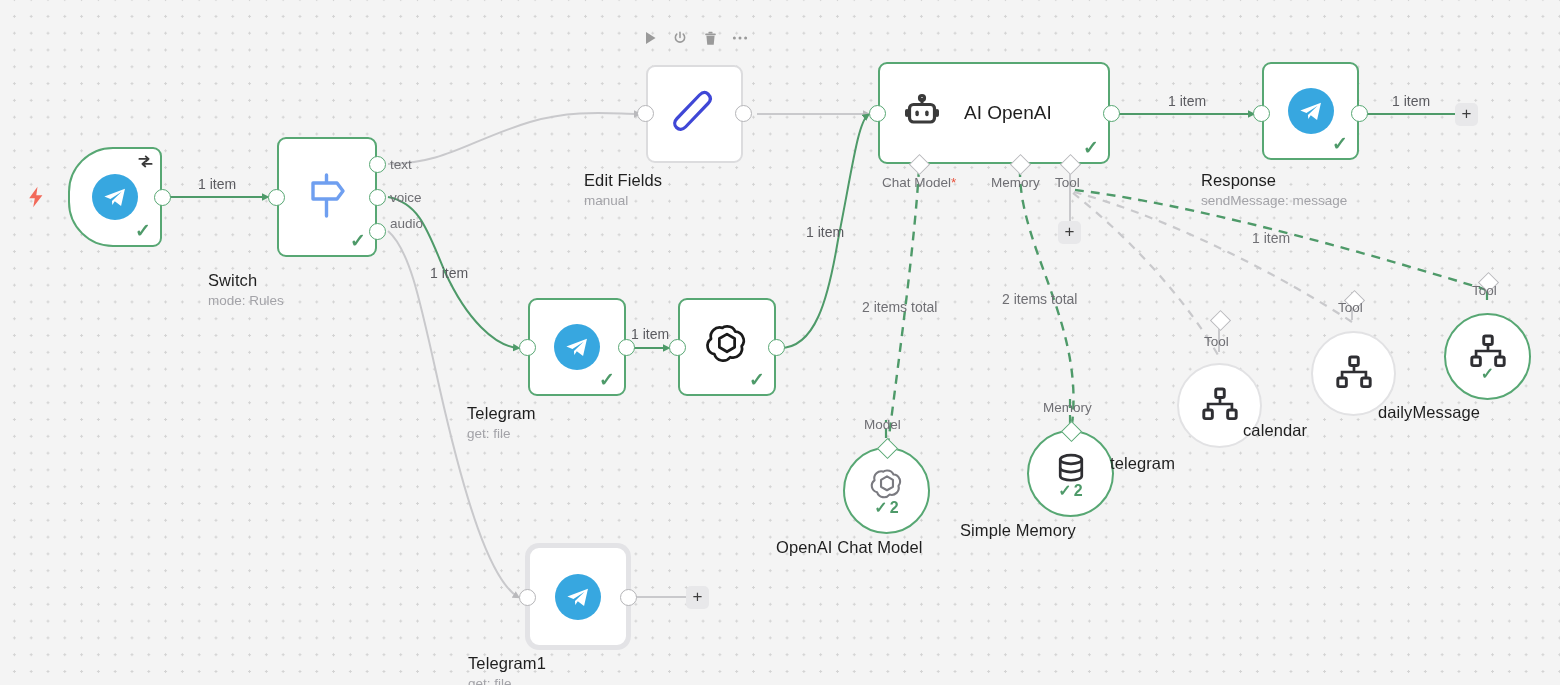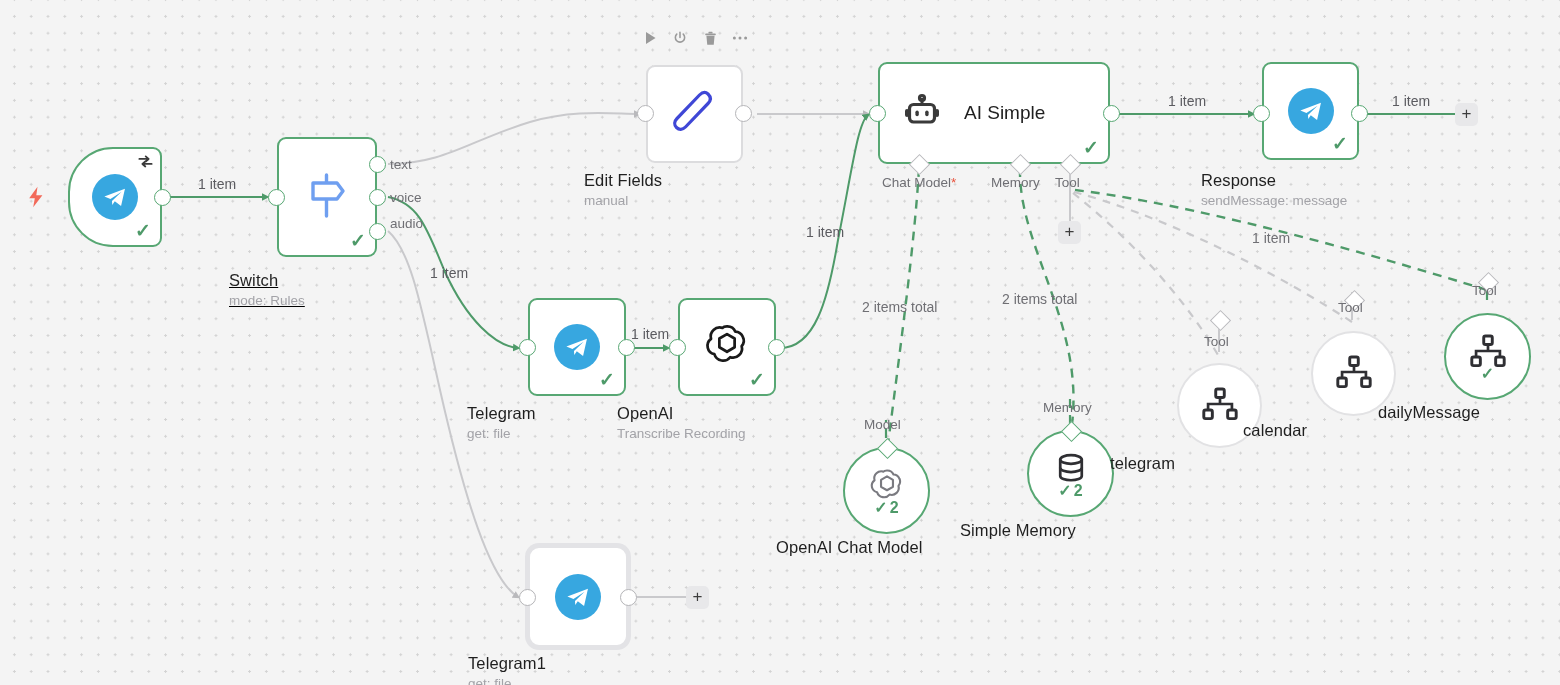--- a/index.html
+++ b/index.html
@@ -299,21 +299,21 @@
     </div>
     <div class="node-check">✓</div>
   </div>
   <div class="port green" style="left:268px; top:189px;"></div>
   <div class="port green" style="left:369px; top:156px;"></div>
   <div class="port green" style="left:369px; top:189px;"></div>
   <div class="port green" style="left:369px; top:223px;"></div>
   <div class="port-label" style="left:390px; top:157px;">text</div>
   <div class="port-label" style="left:390px; top:190px;">voice</div>
   <div class="port-label" style="left:390px; top:216px;">audio</div>
-  <div class="caption" style="left:229px; top:271px; width:220px;text-decoration:underline;">
+  <div class="caption" style="left:208px; top:271px; width:220px;">
     <div class="title">Switch</div>
     <div class="subtitle">mode: Rules</div>
   </div>
   <div class="edge-label" style="left:430px; top:265px;">1 item</div>
 
   <div class="node gray" style="left:646px; top:65px; width:97px; height:98px;">
     <div>
       <svg width="48" height="50" viewBox="0 0 48 50">
         <path d="M37,7 C40,10 40,13.5 37,16.5 L14.5,40 C11.5,43 8,43 5.5,40.5 C3,38 3,34.5 6,31.5 L28.5,8 C31.5,5 34.5,4.5 37,7 Z" stroke="#3f47d6" stroke-width="3.2" fill="none" stroke-linejoin="round"></path>
       </svg>
@@ -331,21 +331,21 @@
       <svg width="40" height="40" viewBox="0 0 40 40">
         <path d="M20,6 L20,10.5" stroke="#3a3a3a" stroke-width="3" stroke-linecap="round" fill="none"></path>
         <circle cx="20" cy="5" r="2.6" fill="none" stroke="#3a3a3a" stroke-width="3"></circle>
         <rect x="7.5" y="11.5" width="25" height="17.5" rx="4" fill="none" stroke="#3a3a3a" stroke-width="3.2"></rect>
         <rect x="3" y="16" width="4" height="8" rx="2" fill="#3a3a3a"></rect>
         <rect x="33" y="16" width="4" height="8" rx="2" fill="#3a3a3a"></rect>
         <rect x="13.4" y="17.6" width="3.4" height="5.6" rx="1.7" fill="#3a3a3a"></rect>
         <rect x="23.2" y="17.6" width="3.4" height="5.6" rx="1.7" fill="#3a3a3a"></rect>
       </svg>
     </div>
-    <div style="font-size:19px;color:#1f1f1f;margin-left:22px;">AI Simple</div>
+    <div style="font-size:19px;color:#1f1f1f;margin-left:22px;">AI OpenAI</div>
     <div class="node-check">✓</div>
   </div>
   <div class="port green" style="left:869px; top:105px;"></div>
   <div class="port green" style="left:1103px; top:105px;"></div>
 
   <div class="diamond" style="left:912px; top:157px;"></div>
   <div class="diamond" style="left:1013px; top:157px;"></div>
   <div class="diamond" style="left:1063px; top:157px;"></div>
 
   <div class="port-label" style="left:882px; top:175px;">
@@ -399,24 +399,20 @@
     <div>
       <svg width="46" height="46" viewBox="0 0 32 32">
         <path d="M16.3,3.1 c2.5,0 4.6,1.5 5.5,3.6 c2.3,0.1 4.3,1.5 5.2,3.6 c1.1,2.2 0.7,4.7-0.8,6.5 c0.6,2.2,0,4.6-1.7,6.2 c-1.7,1.7-4.1,2.2-6.3,1.5 c-1.4,1.8-3.7,2.7-6,2.3 c-2.4-0.4-4.3-2.1-5-4.4 c-2.3-0.5-4.1-2.2-4.6-4.5 c-0.5-2.3,0.4-4.7,2.3-6.1 c-0.6-2.2,0-4.6,1.7-6.2 c1.7-1.7,4.1-2.2,6.3-1.5 C13.8,3 15,3.1,16.3,3.1 Z M16,8.4 l-5.3,3.1 v6.1 l5.3,3.1 l5.3-3.1 v-6.1 Z" fill="none" stroke="#1a1a1a" stroke-width="1.9" stroke-linejoin="round"></path>
         <path d="M16,4.6 L16,14.6 M7.6,9.6 L16,14.6 M24.4,9.6 L16,14.6 M16,14.6 L16,24.6 M7.6,19.6 L16,14.6 M24.4,19.6 L16,14.6" stroke="#1a1a1a" stroke-width="1.7" fill="none" stroke-linecap="round" opacity="0"></path>
       </svg>
     </div>
     <div class="node-check">✓</div>
   </div>
   <div class="port green" style="left:669px; top:339px;"></div>
   <div class="port green" style="left:768px; top:339px;"></div>
-  <div class="caption" style="left:617px; top:404px; width:220px;">
-    <div class="title">OpenAI</div>
-    <div class="subtitle">Transcribe Recording</div>
-  </div>
 
   <div class="node selected" style="left:530px; top:548px; width:96px; height:97px;">
     <div class="tg-logo">
       <svg width="26" height="26" viewBox="0 0 24 24">
         <path d="M2.2,11.6 L21.2,4.3 L17.6,20.2 L11.8,15.9 L9.5,19.3 L9.2,15.6 L18.1,7.1 L7.8,13.9 Z" fill="#ffffff"></path>
       </svg>
     </div>
   </div>
   <div class="port" style="left:519px; top:589px;"></div>
   <div class="port" style="left:620px; top:589px;"></div>

